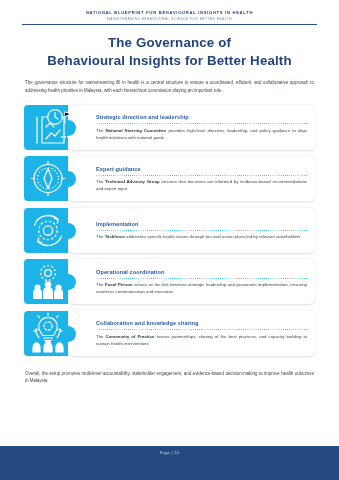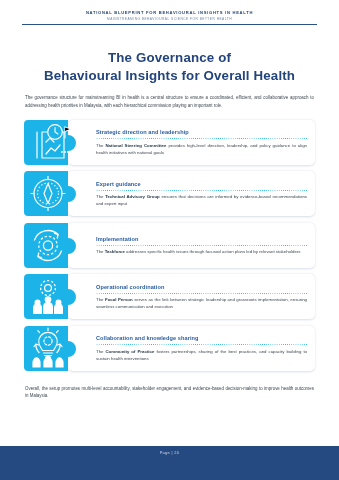--- a/index.html
+++ b/index.html
@@ -38,21 +38,21 @@
     white-space:nowrap;
   }
   .runrule{
     margin:3px 22px 0 22px;
     height:1px;
     background:#2b5288;
   }
 
   
   .title{
-    margin-top:24px;
+    margin-top:9px;
     text-align:center;
     color:#23447c;
     font-weight:bold;
     font-size:13.3px;
     line-height:1.38;
     letter-spacing:0.15px;
     padding:0 14px;
   }
   .title .t2{display:block;}
 
@@ -156,21 +156,21 @@
 <div class="page">
 
   <div class="runhead">
     <div class="l1">NATIONAL BLUEPRINT FOR BEHAVIOURAL INSIGHTS IN HEALTH</div>
     <div class="l2">MAINSTREAMING BEHAVIOURAL SCIENCE FOR BETTER HEALTH</div>
   </div>
   <div class="runrule"></div>
 
   <div class="title">
     <span class="t1">The Governance of</span>
-    <span class="t2">Behavioural Insights for Overall Health</span>
+    <span class="t2">Behavioural Insights for Better Health</span>
   </div>
 
   <div class="intro">The governance structure for mainstreaming BI in health is a central structure to ensure a coordinated, efficient, and collaborative approach to addressing health priorities in Malaysia, with each hierarchical commission playing an important role.</div>
 
   <div class="blocks">
 
     <div class="block">
       <div class="card"></div>
       <div class="puzzle">
         <svg viewBox="0 0 66 49" preserveAspectRatio="none">

